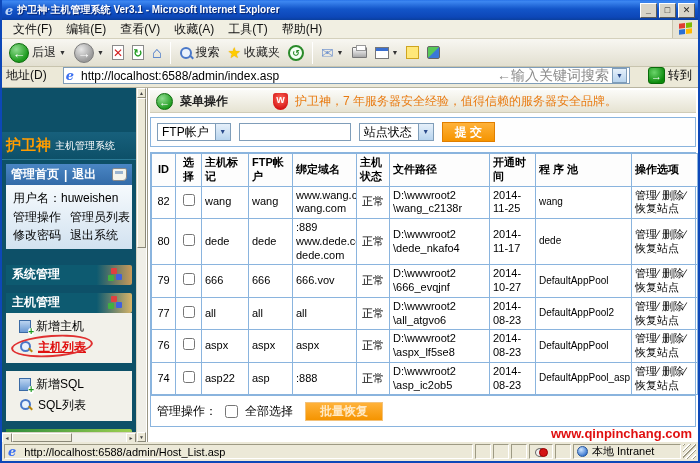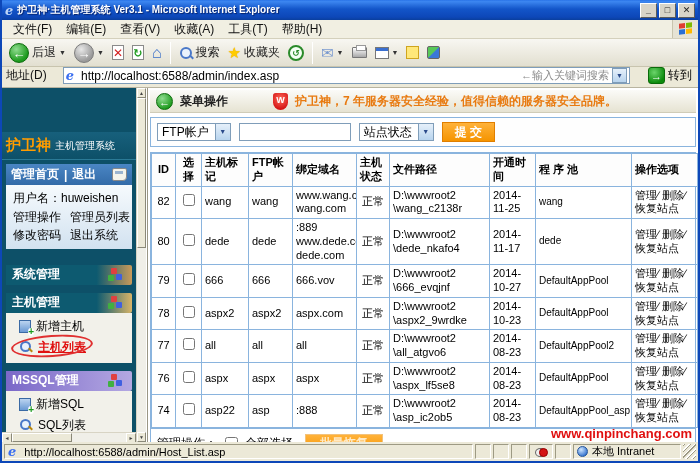--- a/index.html
+++ b/index.html
@@ -58,21 +58,21 @@
   .print-ic::before { content:""; position:absolute; left:3px; top:-3px; width:8px; height:4px; background:#fff; border:1px solid #999; }
   .edit-ic { width:14px; height:12px; border:1px solid #777; background:#fff; position:relative; }
   .edit-ic::before { content:""; position:absolute; left:0; right:0; top:0; height:3px; background:#3a6fd0; }
   .note-ic { width:13px; height:13px; background:#ffe87a; border:1px solid #cfa51f; }
   .msgr-ic { width:13px; height:13px; border-radius:2px; background:linear-gradient(135deg,#58c858 49%,#3a78d8 51%); border:1px solid #666; }
   
   .addressbar { height:21px; flex:0 0 21px; display:flex; align-items:flex-start; gap:16px; background:#ece9d8; border-bottom:1px solid #b8b4a0; padding:0 4px; }
   .addr-label { color:#111; }
   .addr-field { flex:1; height:17px; background:#fff; border:1px solid #7f9db9; display:flex; align-items:center; padding:0 2px; gap:3px; }
   .addr-url { color:#000; white-space:nowrap; }
-  .addr-hint { margin-left:auto; color:#8a8a8a; font-size:11px; white-space:nowrap; }
+  .addr-hint { margin-left:auto; color:#8a8a8a; font-size:14px; white-space:nowrap; }
   .addr-drop { width:15px; height:15px; background:linear-gradient(#e6f0fa,#b8d4ee); border:1px solid #7f9db9; color:#2a4a8a; font-size:7px; text-align:center; line-height:14px; }
   .go-btn { display:flex; align-items:center; gap:3px; padding:0 2px; }
   .go-sq { width:17px; height:17px; border-radius:3px; background:radial-gradient(circle at 35% 30%,#6ad46a,#0c8a0c 75%); border:1px solid #0a6b0a; color:#fff; font-weight:bold; text-align:center; line-height:16px; font-size:11px; }
   
   .content { flex:1; display:flex; overflow:hidden; background:#fff; }
   
   .sidebar-wrap { flex:0 0 144px; display:flex; background:#0d5068; position:relative; }
   .sidebar { width:134px; display:flex; flex-direction:column; overflow:hidden; padding-bottom:10px; }
   .sb-logo { flex:0 0 28px; display:flex; align-items:center; gap:4px; padding:0 4px; background:linear-gradient(180deg,#17607c,#0d5068); border-bottom:1px solid #2a7a96;margin-top:44px; }
   .brand { color:#ff9c00; font-weight:bold; font-size:15px; }
@@ -108,21 +108,21 @@
   .sb-hscroll { position:absolute; bottom:0; left:0; width:134px; height:10px; background:#f0efe8; display:flex; border-top:1px solid #d8d4c4; }
   .sb-hscroll .sarr { width:10px; flex:0 0 10px; }
   .hthumb { width:60px; background:#ece9d8; border:1px solid; border-color:#fff #8a8878 #8a8878 #fff; }
   .frame-divider { flex:0 0 2px; background:#ece9d8; border-left:1px solid #fff; border-right:1px solid #9a9684; }
   
   .main { flex:1; background:#fff; position:relative; overflow:hidden; padding:0 2px; }
   .m-topbar { height:23px; margin-top:2px; display:flex; align-items:center; gap:7px; padding:0 6px; background:linear-gradient(180deg,#fbfbf8,#e6e3d2); border-bottom:1px solid #d0ccb8; }
   .back-circle { width:17px; height:17px; border-radius:50%; background:radial-gradient(circle at 35% 30%,#8fdc8f,#1d9a1d 75%); border:1px solid #0c6b0c; color:#fff; font-weight:bold; text-align:center; line-height:16px; font-size:11px; }
   .m-menu-label { font-weight:bold; color:#222; }
   .shield { margin-left:38px; width:15px; height:17px; background:radial-gradient(circle at 50% 35%,#ff6a5a,#d41414 75%); border-radius:3px 3px 8px 8px; color:#fff; font-size:9px; font-weight:bold; text-align:center; line-height:15px; }
-  .slogan { color:#e87a10; font-weight:bold; font-size:12px; white-space:nowrap; }
+  .slogan { color:#e87a10; font-weight:normal; font-size:12px; white-space:nowrap; }
   .m-filter { margin:4px 0 5px; border:1px solid #8ab4de; background:#fefefe; padding:4px 6px; display:flex; align-items:center; gap:8px; height:30px; }
   .xsel { border:1px solid #7f9db9; background:#fff; display:inline-flex; align-items:center; height:18px; padding-left:4px; cursor:pointer; }
   .selbtn { width:15px; height:16px; margin-left:6px; background:linear-gradient(#e6f0fa,#b8d4ee); border-left:1px solid #7f9db9; color:#2a4a8a; font-size:7px; text-align:center; line-height:15px; }
   .xinput { width:112px; height:18px; border:1px solid #7f9db9; outline:none; font-size:12px; }
   .obtn { background:linear-gradient(180deg,#ffb23a,#f59400); border:1px solid #e07f00; color:#fff; font-weight:bold; height:20px; padding:0 12px; font-size:12px; cursor:pointer; }
   .table-wrap { border:1px solid #8ab4de; }
   table.htable { width:100%; border-collapse:collapse; table-layout:fixed; font-size:11px; line-height:1.25; }
   .htable th { border:1px solid #8ab4de; padding:2px 3px; text-align:left; font-weight:bold; color:#000; background:#fdfdfd; }
   .htable th:nth-child(1), .htable th:nth-child(2) { text-align:center; }
   .htable td { border:1px solid #8ab4de; padding:2px 3px; color:#000; vertical-align:middle; overflow:hidden; }
@@ -295,28 +295,20 @@
                   <span>新增主机</span>
                 </div>
                 <div class="sec-item">
                   <span class="ic-mag"></span>
                   <span class="hl">主机列表</span>
                   <span class="ellipse"></span>
                 </div>
               </div>
             </div>
             <div class="sec">
-              <div class="sec-header" style="background: linear-gradient(90deg, rgb(122, 104, 200), rgb(180, 168, 226));">
-                <span>MSSQL管理</span>
-                <span class="ic3">
-                  <i></i>
-                  <i></i>
-                  <i></i>
-                </span>
-              </div>
               <div class="sec-items">
                 <div class="sec-item">
                   <span class="ic-doc"></span>
                   <span>新增SQL</span>
                 </div>
                 <div class="sec-item">
                   <span class="ic-mag"></span>
                   <span>SQL列表</span>
                 </div>
               </div>
@@ -435,32 +427,20 @@
                 <td>666</td>
                 <td>666</td>
                 <td>666.vov</td>
                 <td class="center">正常</td>
                 <td>D:\wwwroot2<br>\666_evqjnf</td>
                 <td>2014-10-27</td>
                 <td class="pool">DefaultAppPool</td>
                 <td><span class="op">管理</span>∕ <span class="op">删除</span>∕ <span class="op">恢复站点</span></td>
               </tr>
               <tr>
-                <td class="center">78</td>
-                <td class="center"><input type="checkbox" style=""></td>
-                <td>aspx2</td>
-                <td>aspx2</td>
-                <td>aspx.com</td>
-                <td class="center">正常</td>
-                <td>D:\wwwroot2<br>\aspx2_9wrdke</td>
-                <td>2014-10-23</td>
-                <td class="pool">DefaultAppPool</td>
-                <td><span class="op">管理</span>∕ <span class="op">删除</span>∕ <span class="op">恢复站点</span></td>
-              </tr>
-              <tr>
                 <td class="center">77</td>
                 <td class="center"><input type="checkbox" style=""></td>
                 <td>all</td>
                 <td>all</td>
                 <td>all</td>
                 <td class="center">正常</td>
                 <td>D:\wwwroot2<br>\all_atgvo6</td>
                 <td>2014-08-23</td>
                 <td class="pool">DefaultAppPool2</td>
                 <td><span class="op">管理</span>∕ <span class="op">删除</span>∕ <span class="op">恢复站点</span></td>

